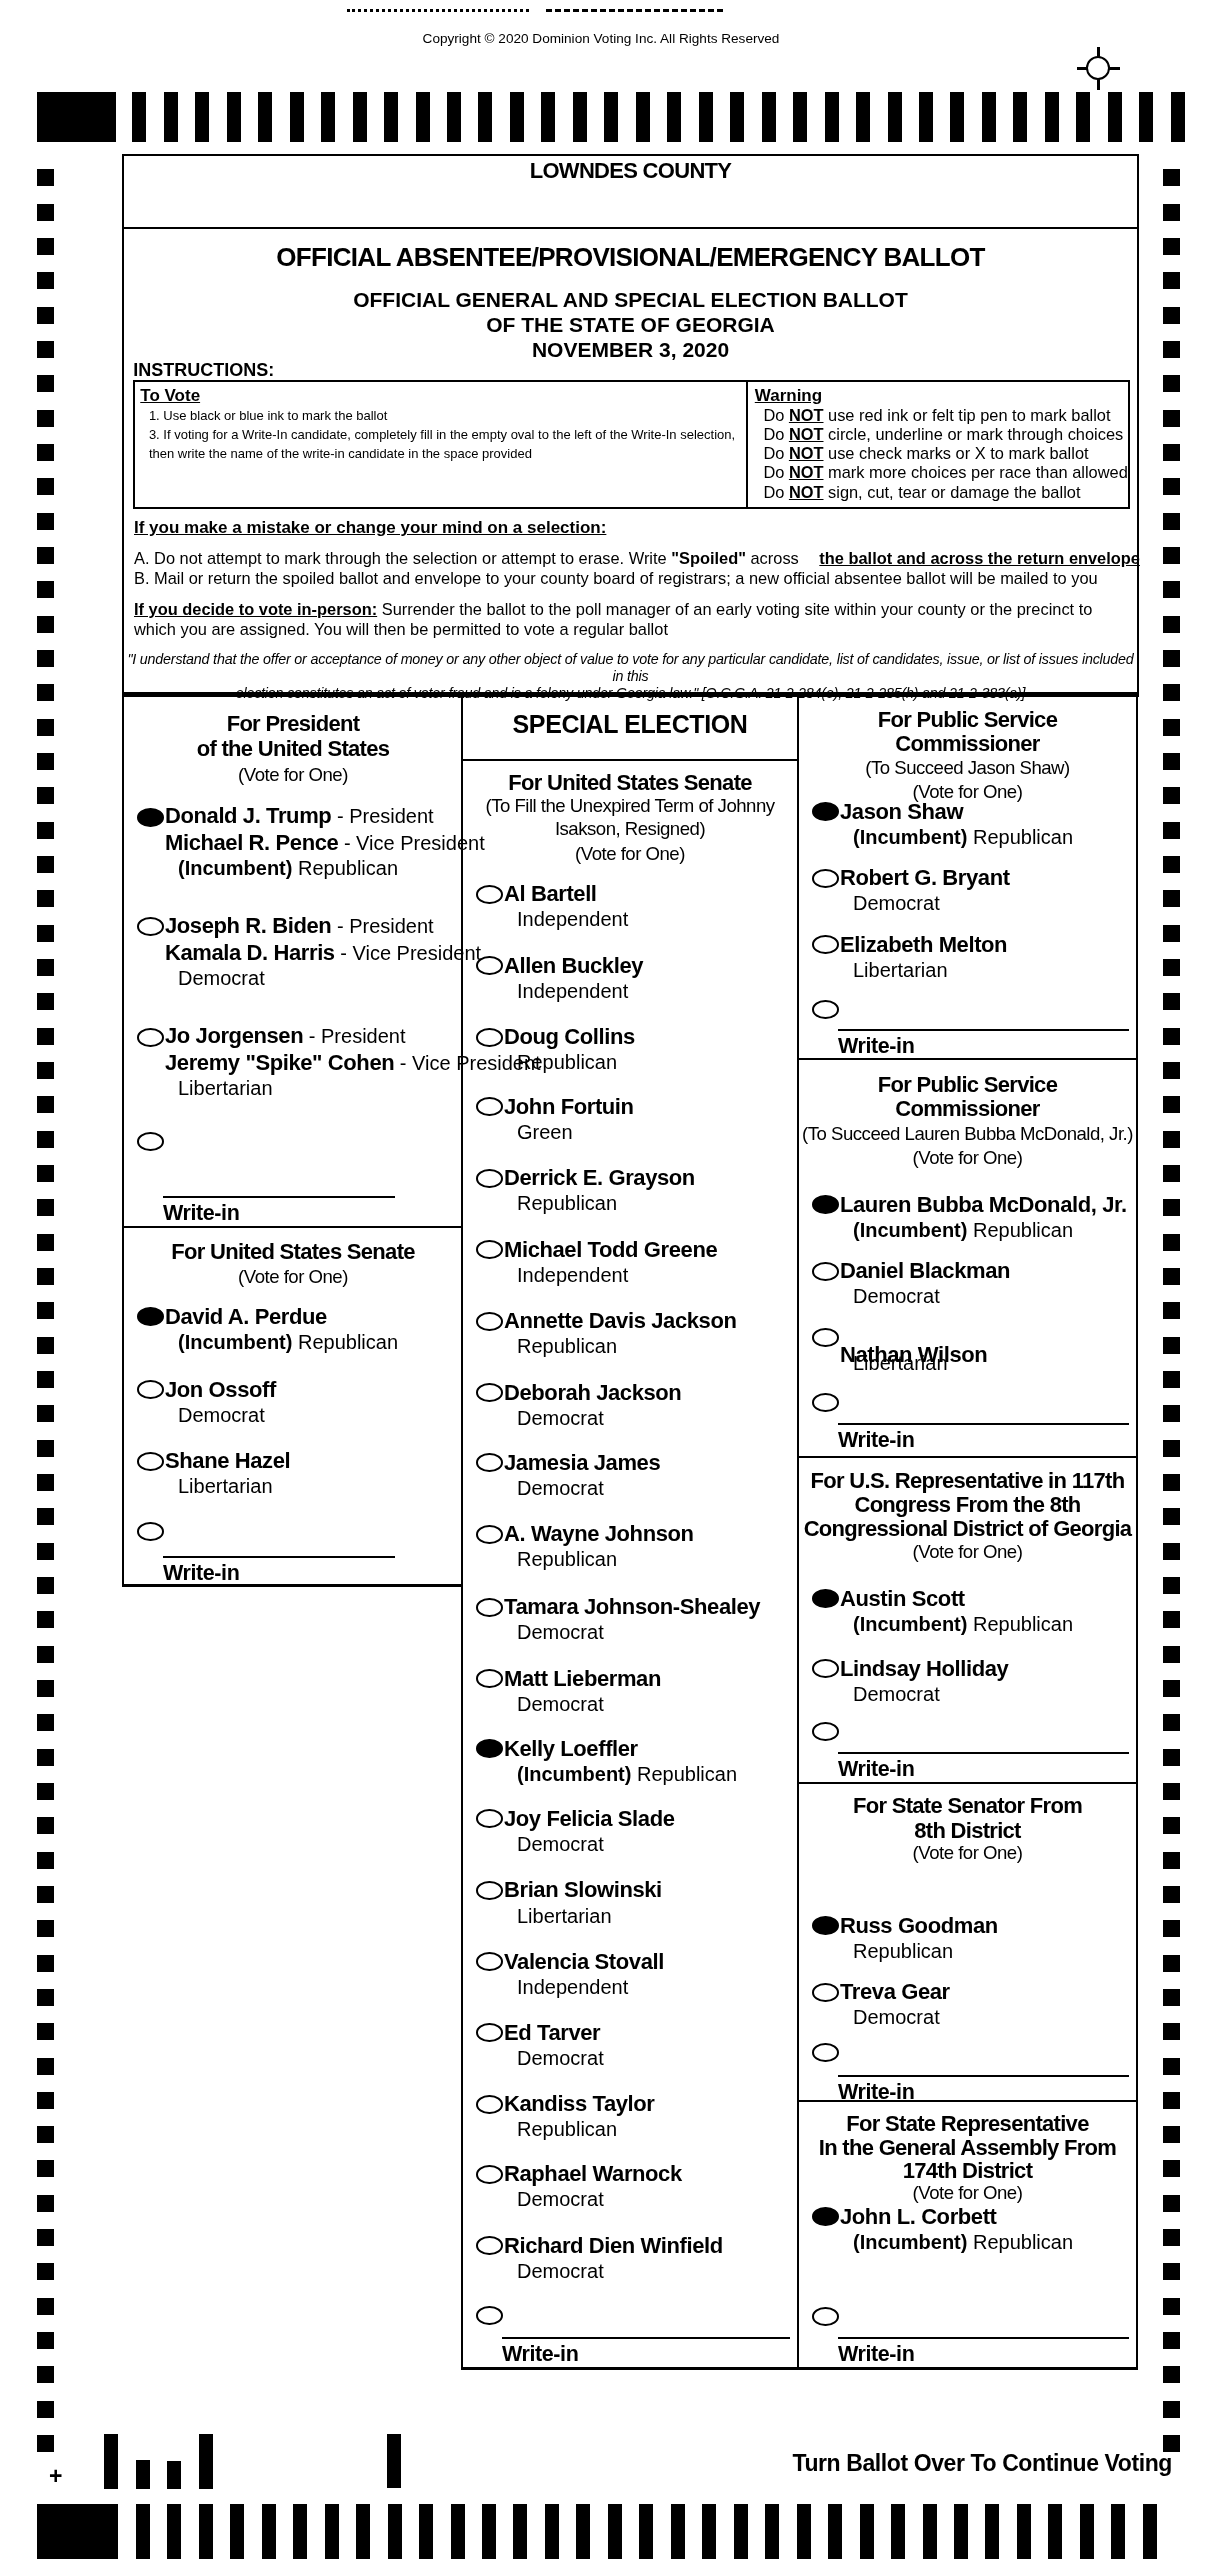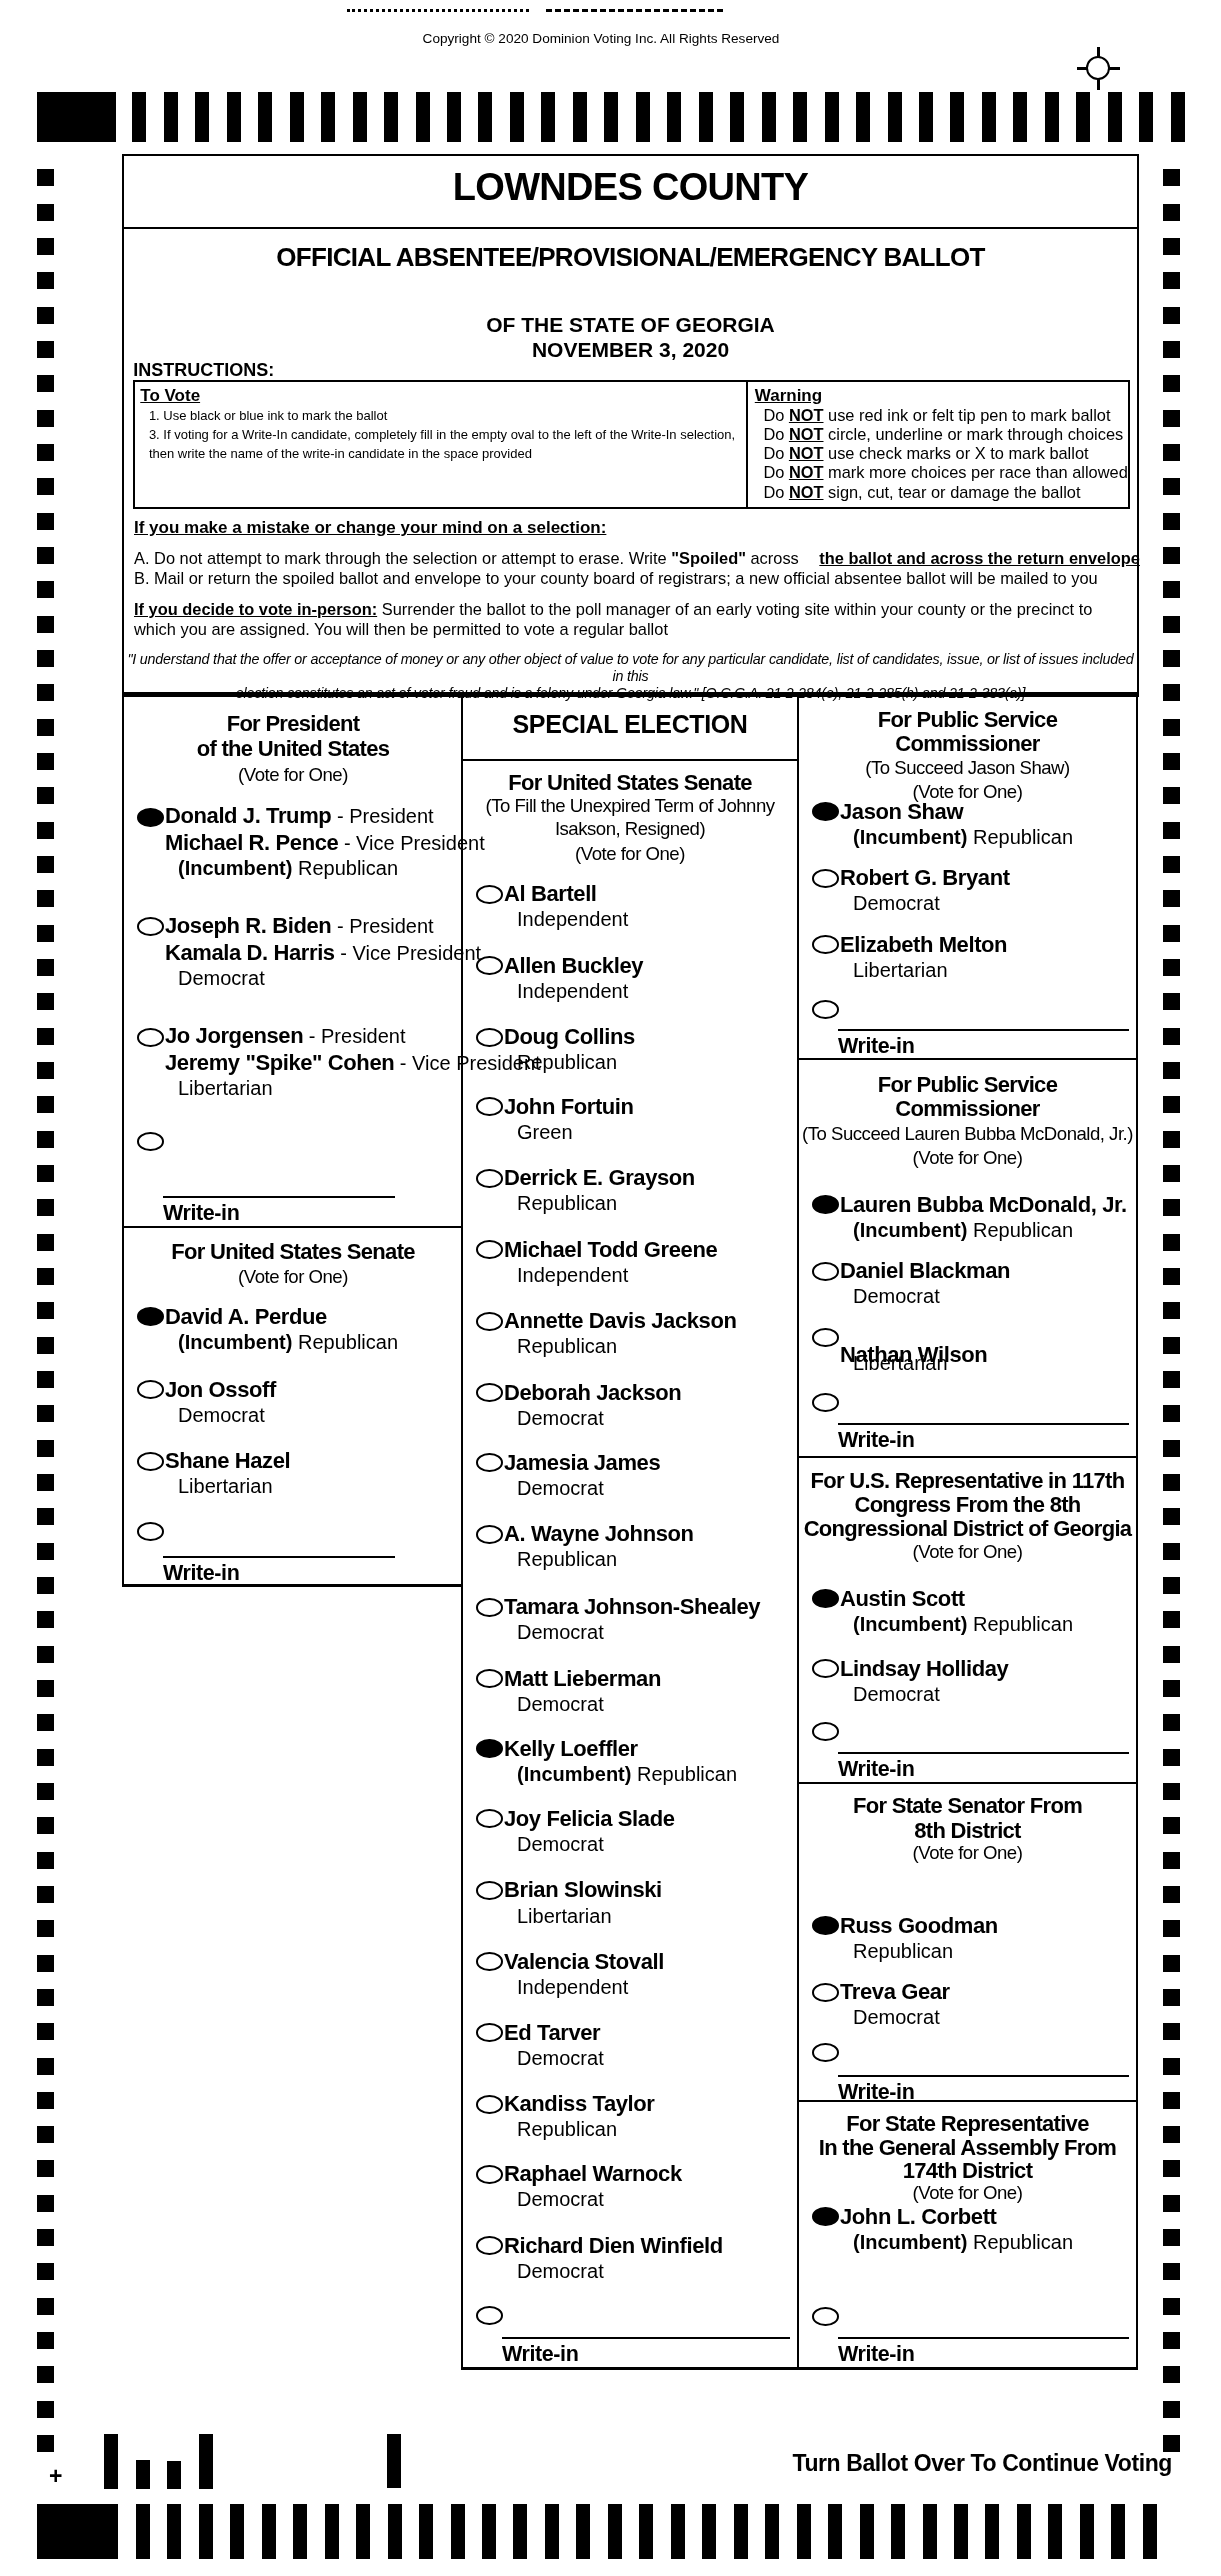--- a/index.html
+++ b/index.html
@@ -13,21 +13,21 @@
   .dash2 { left:546px; width:177px; border-top:3.6px dashed #000; }
 
   .copyright { position:absolute; left:372px; top:31px; width:458px; text-align:center; font-size:13.6px; }
 
   .crosshair { position:absolute; left:1077px; top:47px; width:43px; height:43px; }
   .ch-v { position:absolute; left:20px; top:0; width:2.9px; height:43px; background:#000; }
   .ch-h { position:absolute; left:0; top:20px; width:43px; height:2.9px; background:#000; }
   .ch-c { position:absolute; left:9.3px; top:9.3px; width:24px; height:24px; border:2.9px solid #000; border-radius:50%; background:#fff; }
 
   .county-box { position:absolute; left:122px; top:154px; width:1017px; height:74px; border:2.9px solid #000; border-bottom:none; text-align:center; }
-  .county { margin-top:10px; font-size:38px; font-weight:bold; letter-spacing:-0.7px; }
+  .county { margin-top:2px; font-size:22px; font-weight:bold; letter-spacing:-0.7px; }
   .districts { margin-top:2.9px; font-size:18px; font-weight:bold; }
 
   .info-box { position:absolute; left:122px; top:227px; width:1017px; height:470px; border:2.9px solid #000; border-bottom:5px solid #000; }
   .btitle { position:absolute; top:13px; left:0; right:0; text-align:center; font-size:26px; font-weight:bold; letter-spacing:-0.7px; }
   .bsub { position:absolute; left:0; right:0; text-align:center; font-size:21px; font-weight:bold; }
   .s1 { top:59px; } .s2 { top:84px; } .s3 { top:109px; }
   .inst-label { position:absolute; top:131px; left:9.3px; font-size:18px; font-weight:bold; }
   .inst-box { position:absolute; left:8.6px; top:151px; width:997px; height:129px; border:2.9px solid #000; }
   .tovote { position:absolute; left:0; top:0; bottom:0; width:611px; padding:3.6px 5.7px; }
   .warn { position:absolute; left:611px; top:0; bottom:0; right:0; border-left:2.1px solid #000; padding:3.6px 7.2px; }
@@ -91,20 +91,21 @@
   <div id="left-marks"></div>
   <div id="right-marks"></div>
   <div id="bottom-marks"></div>
 
   <div class="county-box">
     <div class="county">LOWNDES COUNTY</div>
   </div>
 
   <div class="info-box">
     <div class="btitle">OFFICIAL ABSENTEE/PROVISIONAL/EMERGENCY BALLOT</div>
+    <div class="bsub s1">OFFICIAL GENERAL AND SPECIAL ELECTION BALLOT</div>
     <div class="bsub s2">OF THE STATE OF GEORGIA</div>
     <div class="bsub s3">NOVEMBER 3, 2020</div>
     <div class="inst-label">INSTRUCTIONS:</div>
 
     <div class="inst-box">
       <div class="tovote">
         <span class="tv-title">To Vote</span>
         <div class="tv-item">1. Use black or blue ink to mark the ballot</div>
         <div class="tv-item">3. If voting for a Write-In candidate, completely fill in the empty oval to the left of the Write-In selection, then write the name of the write-in candidate in the space provided</div>
       </div>

